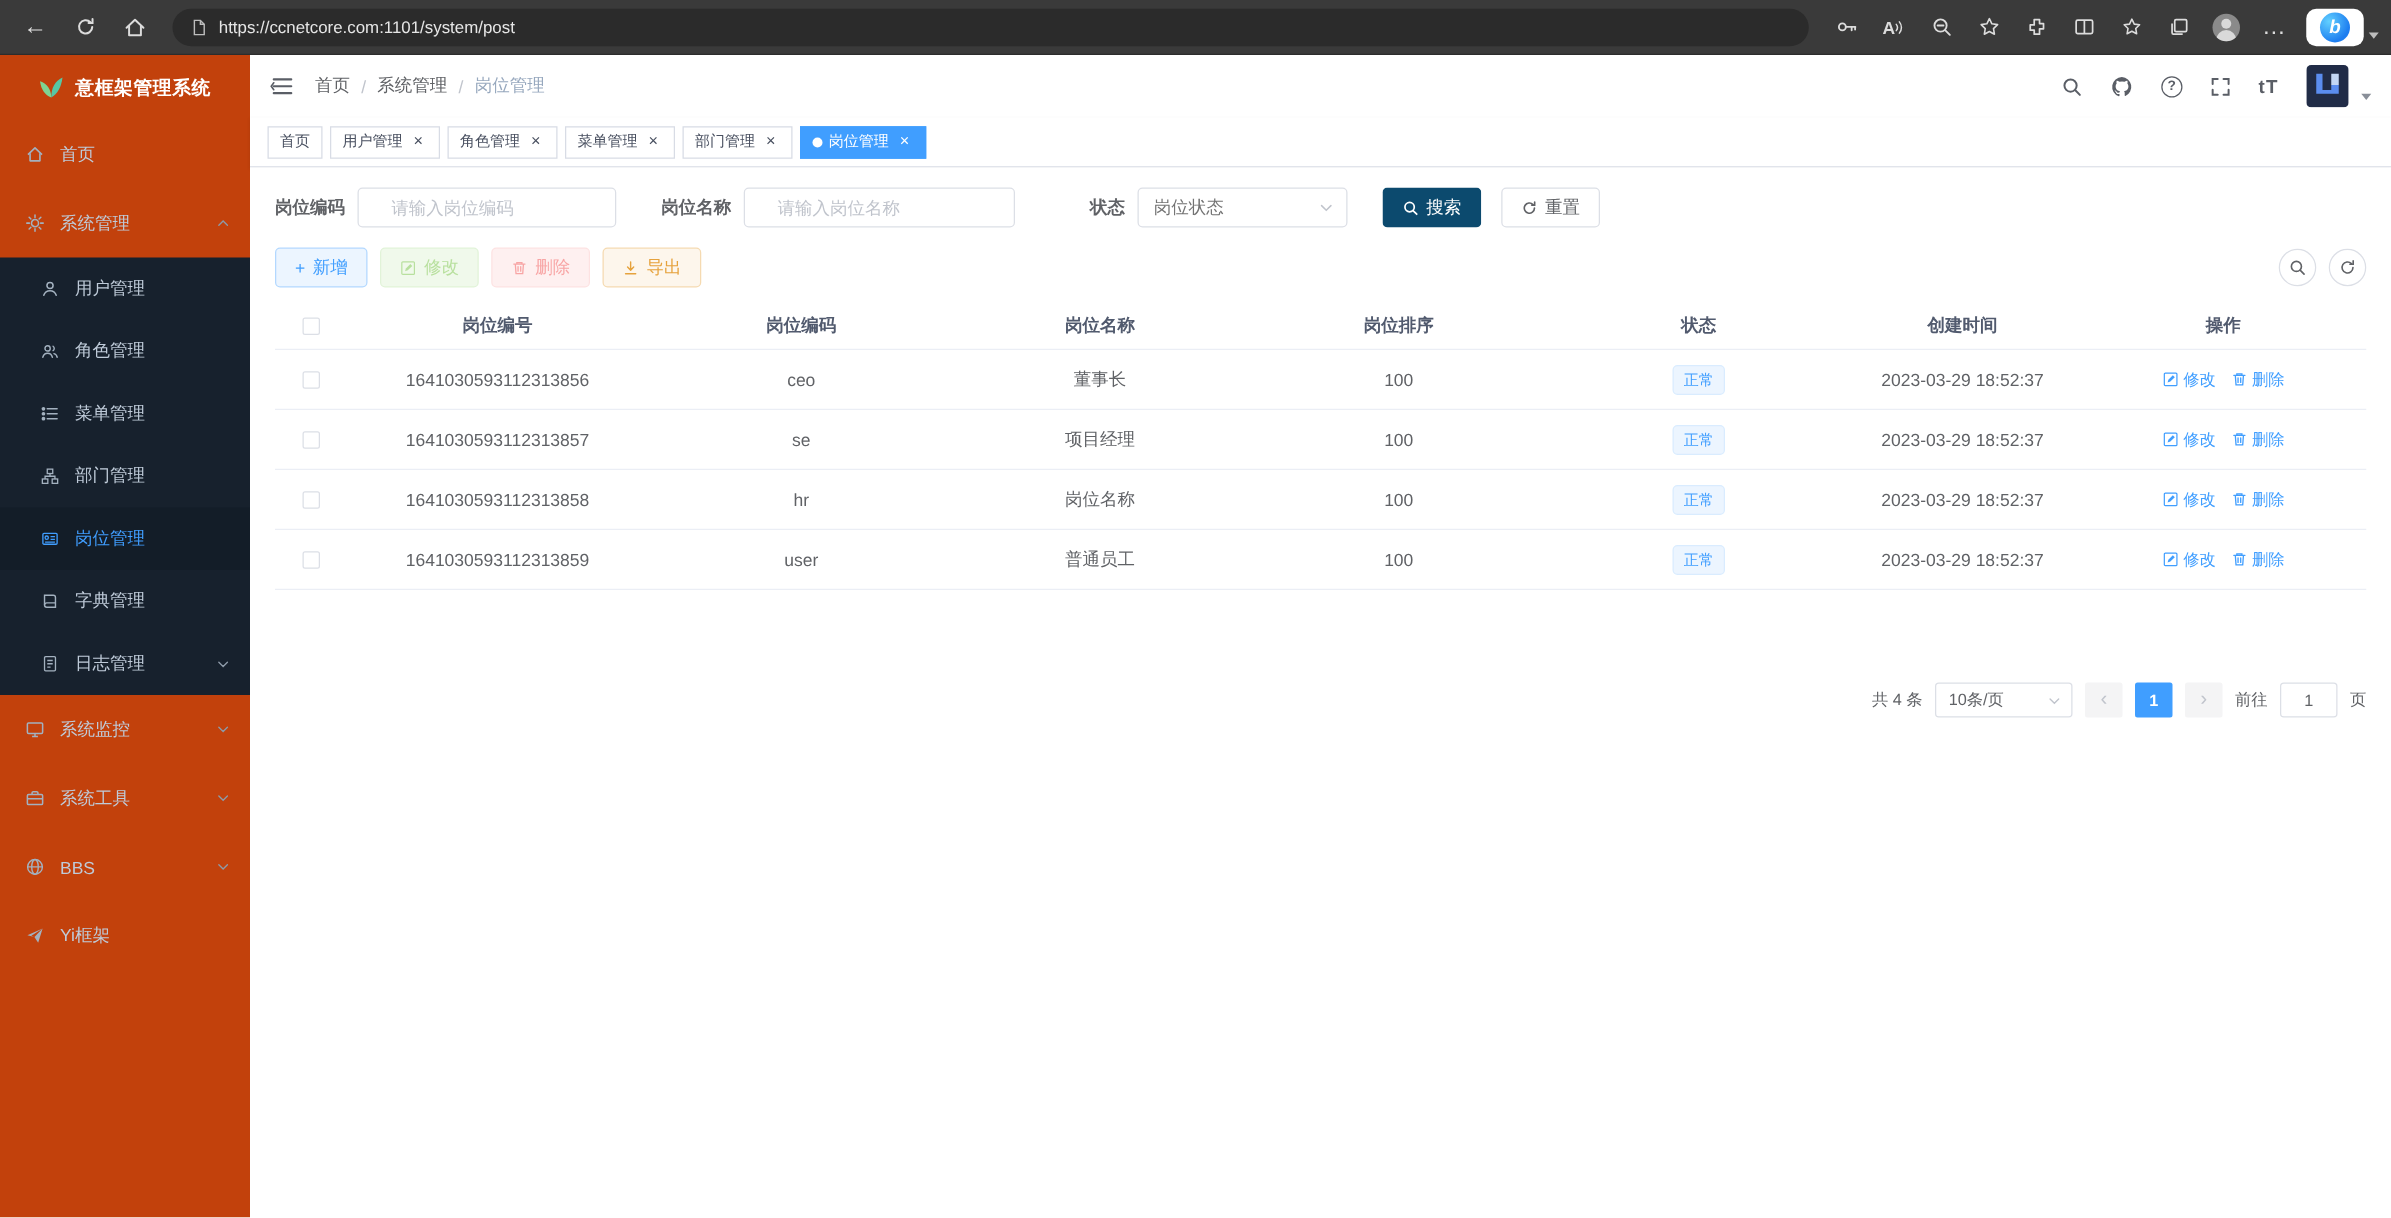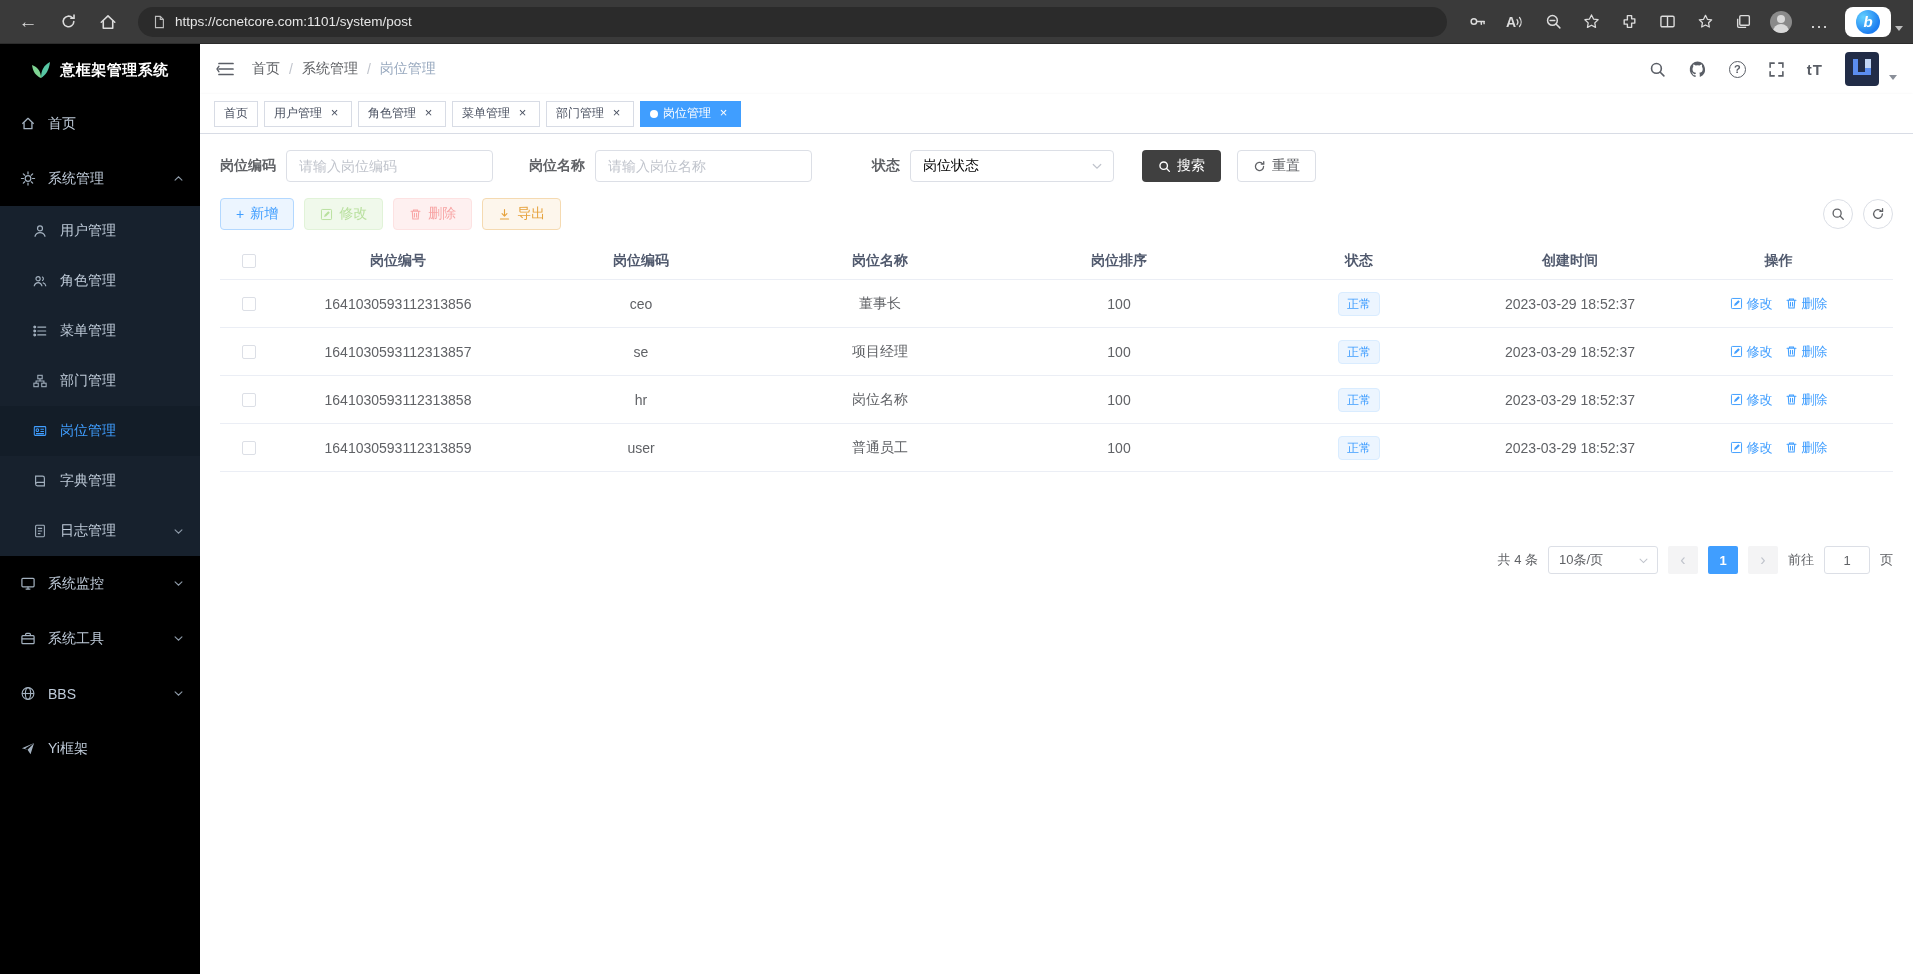--- a/index.html
+++ b/index.html
@@ -26,21 +26,21 @@
   .avatar-chrome { width:22px; height:22px; border-radius:50%; background:#8a8a8a; position:relative; overflow:hidden; }
   .avatar-chrome::before { content:""; position:absolute; left:7px; top:4px; width:8px; height:8px;
     border-radius:50%; background:#d9d9d9; }
   .avatar-chrome::after { content:""; position:absolute; left:3px; top:13px; width:16px; height:10px;
     border-radius:8px 8px 0 0; background:#d9d9d9; }
 
   
   .app { display:flex; height:930px; }
 
   
-  .sidebar { width:200px; flex:0 0 200px; background:#000000; overflow:hidden; }
+  .sidebar { width:200px; flex:0 0 200px; background:#c2410c; overflow:hidden; }
   .logo-row { height:52px; display:flex; align-items:center; justify-content:center; gap:9px; }
   .logo-text { color:#fff; font-size:15px; font-weight:bold; letter-spacing:.5px; }
   .menu-item { height:55px; display:flex; align-items:center; gap:12px; padding:0 16px 0 20px;
     color:#bfcbd9; font-size:14px; cursor:pointer; }
   .menu-item .mi-ic, .sub-item .mi-ic { color:#a3b1bf; flex:0 0 16px; }
   .chev { margin-left:auto; color:#8d9aa8; }
   .submenu { background:#17212d; }
   .sub-item { height:50px; display:flex; align-items:center; gap:12px; padding:0 16px 0 32px;
     color:#bfcbd9; font-size:14px; cursor:pointer; }
   .sub-item.active { color:#409eff; background:#131d28; }
@@ -71,31 +71,31 @@
   .tag-dot { width:8px; height:8px; border-radius:50%; background:#fff; }
   .tag-close { width:15px; height:15px; line-height:13px; text-align:center; border-radius:50%;
     font-size:13px; }
 
   
   .content { flex:1; padding:16px 20px; background:#fff; }
 
   .filters { display:flex; align-items:center; }
   .f-label { font-size:14px; font-weight:bold; color:#606266; margin-right:10px; white-space:nowrap; }
   .f-input, .f-select { height:32px; border:1px solid #dcdfe6; border-radius:4px; background:#fff; }
-  .f-input { width:207px; padding:0 12px; font-size:14px; color:#8b5cf6; outline:none;
+  .f-input { width:207px; padding:0 26px; font-size:14px; color:#8b5cf6; outline:none;
     font-family:inherit; }
   .f-input::placeholder { color:#c0c4cc; }
-  .f-select { width:204px; display:flex; align-items:center; justify-content:space-between;
-    padding:0 10px 0 12px; color:#000000; font-size:14px; cursor:pointer; }
+  .f-select { width:168px; display:flex; align-items:center; justify-content:space-between;
+    padding:0 10px 0 12px; color:#737373; font-size:14px; cursor:pointer; }
   .gap1 { width:36px; } .gap2 { width:60px; } .gap3 { width:28px; } .gap4 { width:16px; }
 
   .btn { height:32px; border-radius:4px; border:1px solid transparent; font-size:14px;
     display:inline-flex; align-items:center; justify-content:center; gap:6px; padding:0 15px;
     cursor:pointer; font-family:inherit; white-space:nowrap; }
-  .btn-primary { background:#404040; color:#fff; }
+  .btn-primary { background:#0c4a6e; color:#fff; }
   .btn-default { background:#fff; border-color:#dcdfe6; color:#606266; }
   .btn-plain-primary { background:#ecf5ff; border-color:#b3d8ff; color:#409eff; }
   .btn-plain-success { background:#f0f9eb; border-color:#e1f3d8; color:#b8e09e; cursor:not-allowed; }
   .btn-plain-danger { background:#fef0f0; border-color:#fde2e2; color:#f8a5a5; cursor:not-allowed; }
   .btn-plain-warning { background:#fdf6ec; border-color:#f5dab1; color:#e6a23c; }
 
   .toolbar { display:flex; align-items:center; gap:10px; margin-top:16px; }
   .toolbar .spacer { flex:1; }
   .circle-btn { width:30px; height:30px; border-radius:50%; border:1px solid #dcdfe6;
     background:#fff; color:#606266; display:flex; align-items:center; justify-content:center;

